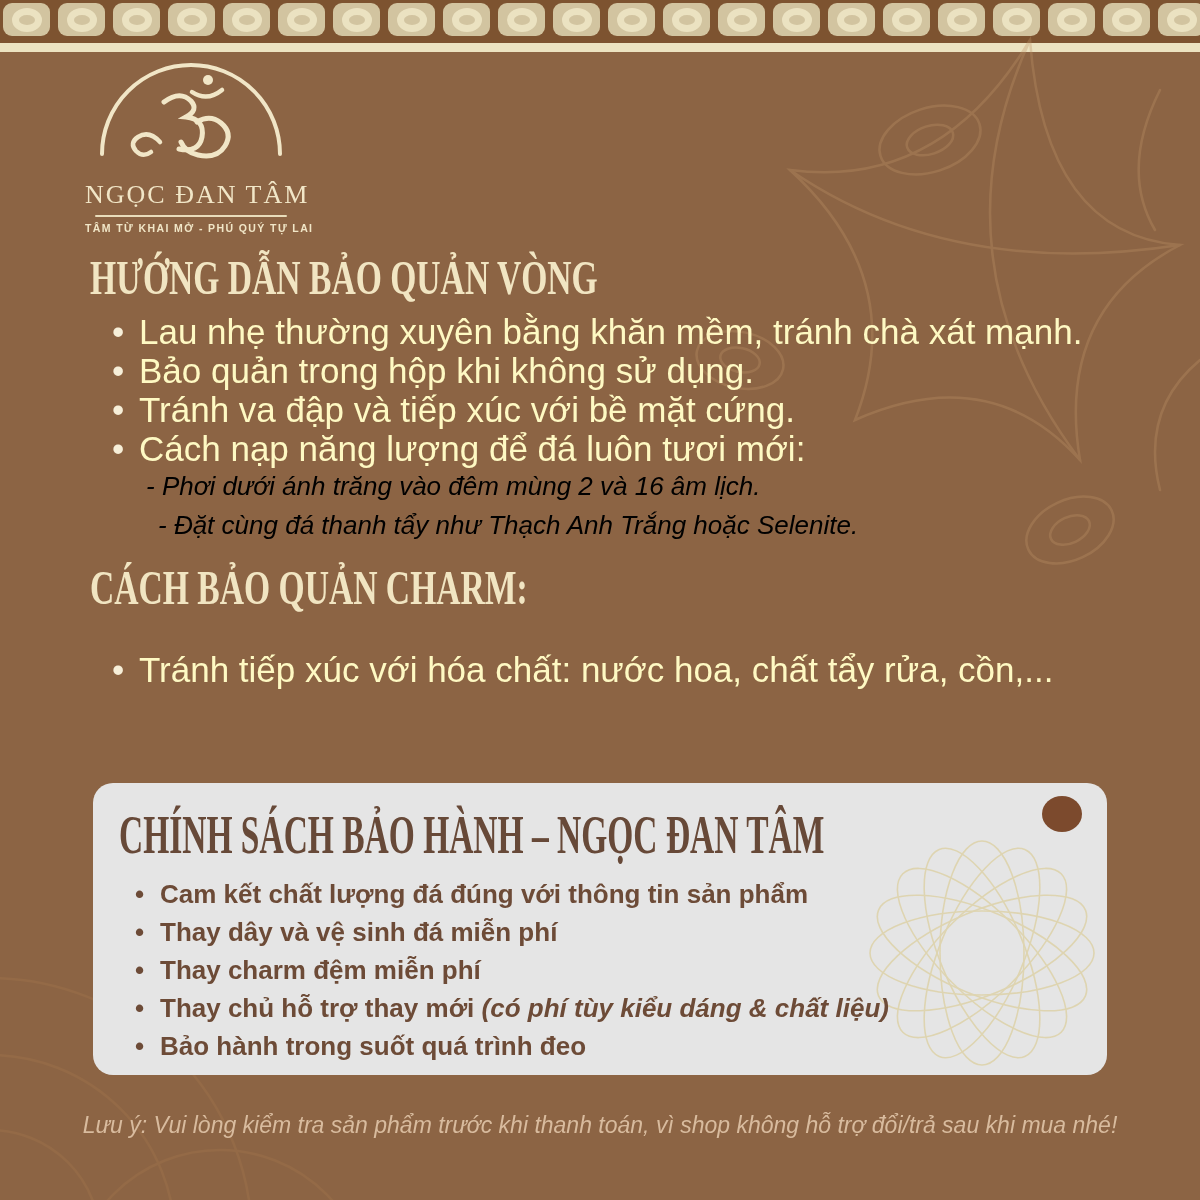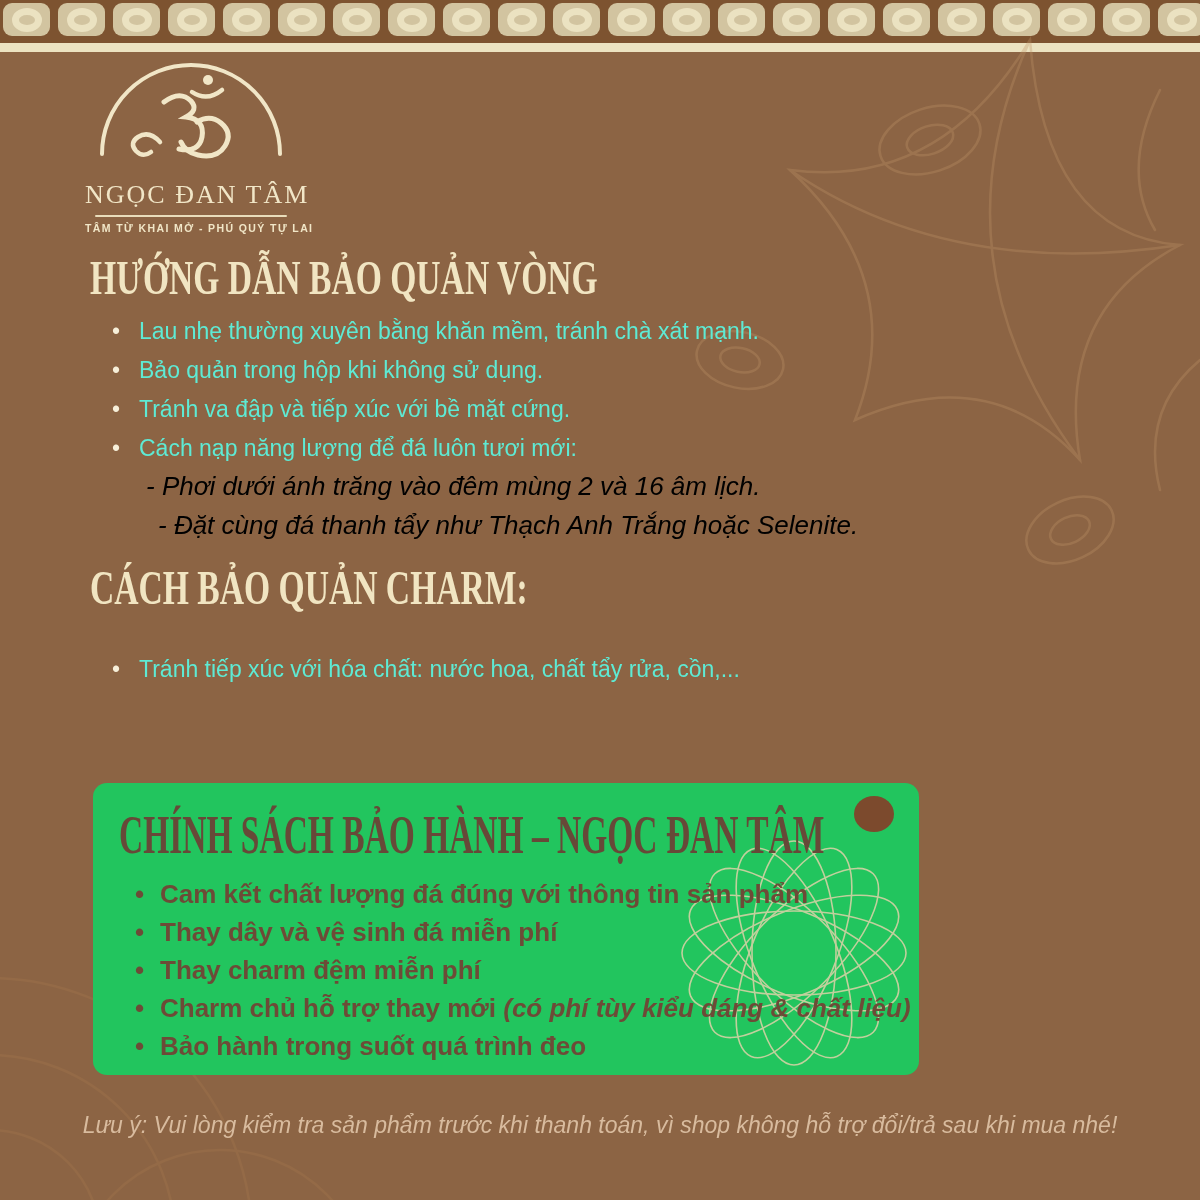--- a/index.html
+++ b/index.html
@@ -37,35 +37,35 @@
     font-family:"Liberation Serif",serif;font-weight:700;font-size:48px;line-height:56px;
     color:#f1e5c2;white-space:nowrap;
     transform:scaleX(.70);transform-origin:left center;
   }
   #care-title{top:250px;}
   #charm-title{top:560px;}
 
   
   ul.blist{position:absolute;left:90px;z-index:1;list-style:none;margin:0;padding:0;}
   ul.blist li{
-    position:relative;padding-left:49px;line-height:39px;font-size:23px;
-    color:#5eead4;white-space:nowrap;
+    position:relative;padding-left:49px;line-height:39px;font-size:35px;
+    color:#fef9c3;white-space:nowrap;
   }
   ul.blist li::before{
     content:"\2022";position:absolute;left:22px;top:0;color:#f7efd9;
   }
   #care-list{top:312px;}
   #charm-list{top:626px;margin-top:24px;}
   .subitems{position:absolute;left:146px;top:467px;z-index:1;
     font-size:26px;line-height:39px;font-style:italic;color:#000000;white-space:nowrap;}
 
   
   .wbox{
-    position:absolute;left:93px;top:783px;width:826px;height:292px;z-index:1;
-    background:#22c55e;border-radius:14px;box-sizing:border-box;
+    position:absolute;left:93px;top:783px;width:1014px;height:292px;z-index:1;
+    background:#e5e5e5;border-radius:20px;box-sizing:border-box;
     padding:24px 40px 0 26px;overflow:hidden;
   }
   .wbox-title{
     margin:0;font-family:"Liberation Serif",serif;font-weight:700;font-size:54px;line-height:56px;
     color:#674938;white-space:nowrap;transform:scaleX(.62);transform-origin:left center;
     position:relative;z-index:1;
   }
   .wbox ul{list-style:none;margin:12px 0 0;padding:0;position:relative;z-index:1;}
   .wbox li{
     position:relative;padding-left:41px;line-height:38px;font-size:26px;font-weight:700;
@@ -229,19 +229,19 @@
       <ellipse rx="112" ry="42" transform="rotate(135)"></ellipse>
       <ellipse rx="112" ry="42" transform="rotate(157.5)"></ellipse>
     </g>
   </svg>
   <h2 class="wbox-title">CHÍNH SÁCH BẢO HÀNH – NGỌC ĐAN TÂM</h2>
   <ul>
     <li><span>Cam kết chất lượng đá đúng với thông tin sản phẩm</span></li>
     <li><span>Thay dây và vệ sinh đá miễn phí</span></li>
     <li><span>Thay charm đệm miễn phí</span></li>
     <li>
-      <span>Charm chủ hỗ trợ thay mới </span><span class="inote">(có phí tùy kiểu dáng &amp; chất liệu)</span>
+      <span>Thay chủ hỗ trợ thay mới </span><span class="inote">(có phí tùy kiểu dáng &amp; chất liệu)</span>
     </li>
     <li><span>Bảo hành trong suốt quá trình đeo</span></li>
   </ul>
 </div>
 
 <div class="footer-note">Lưu ý: Vui lòng kiểm tra sản phẩm trước khi thanh toán, vì shop không hỗ trợ đổi/trả sau khi mua nhé!</div>
 
 </body></html>

